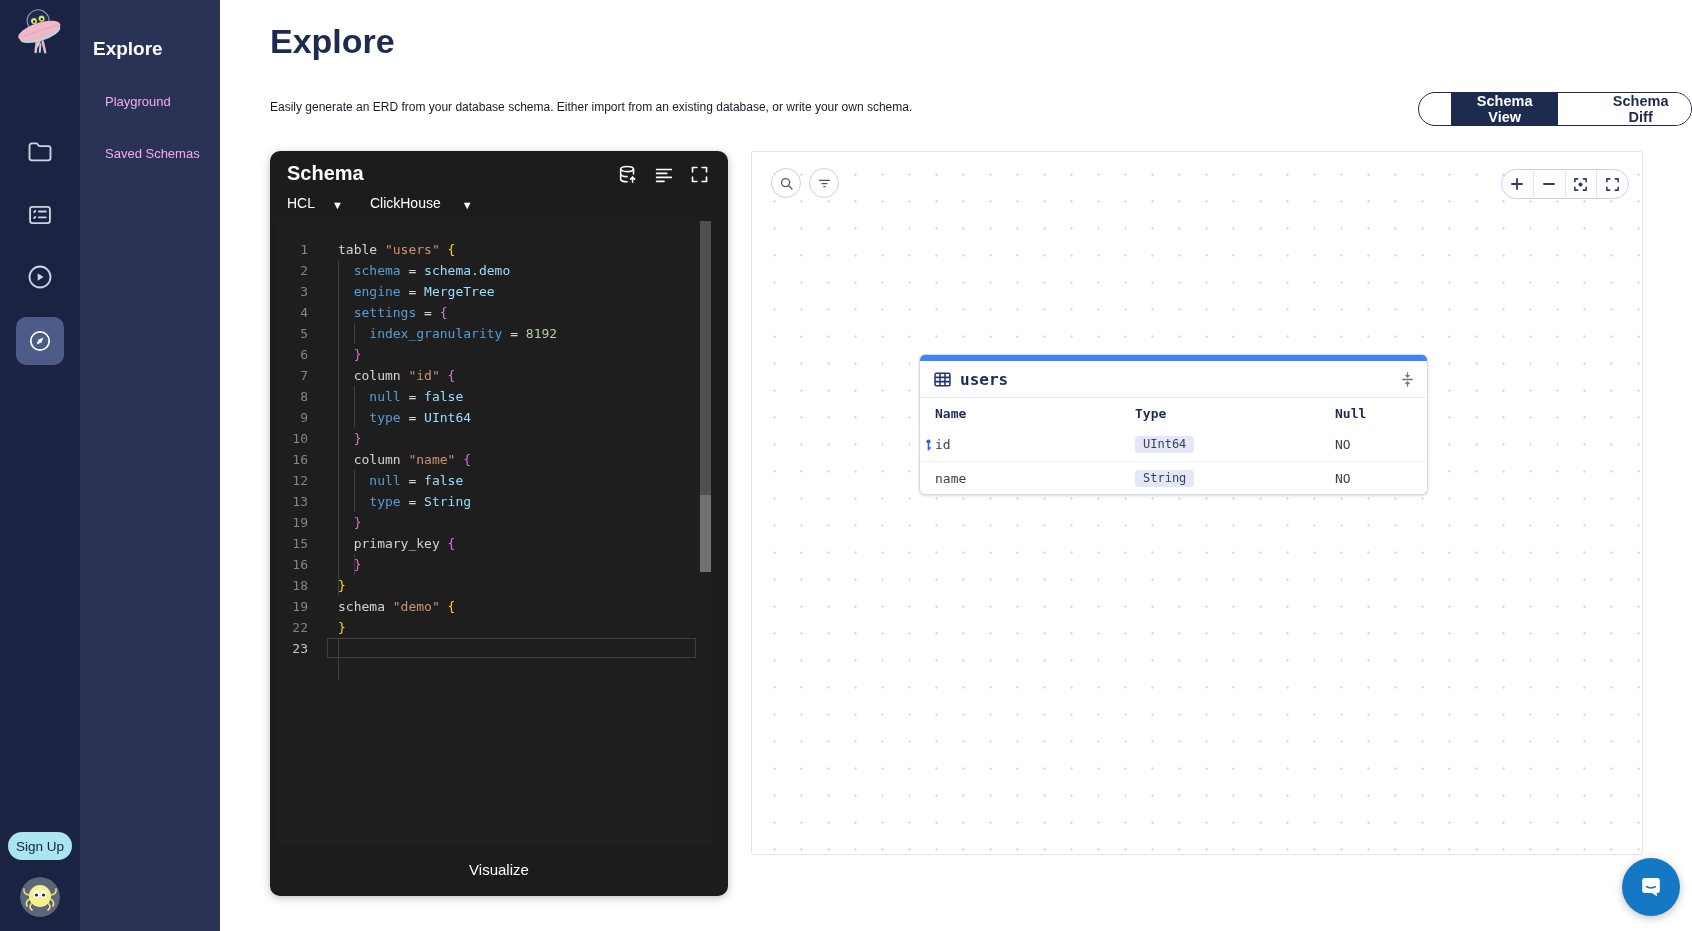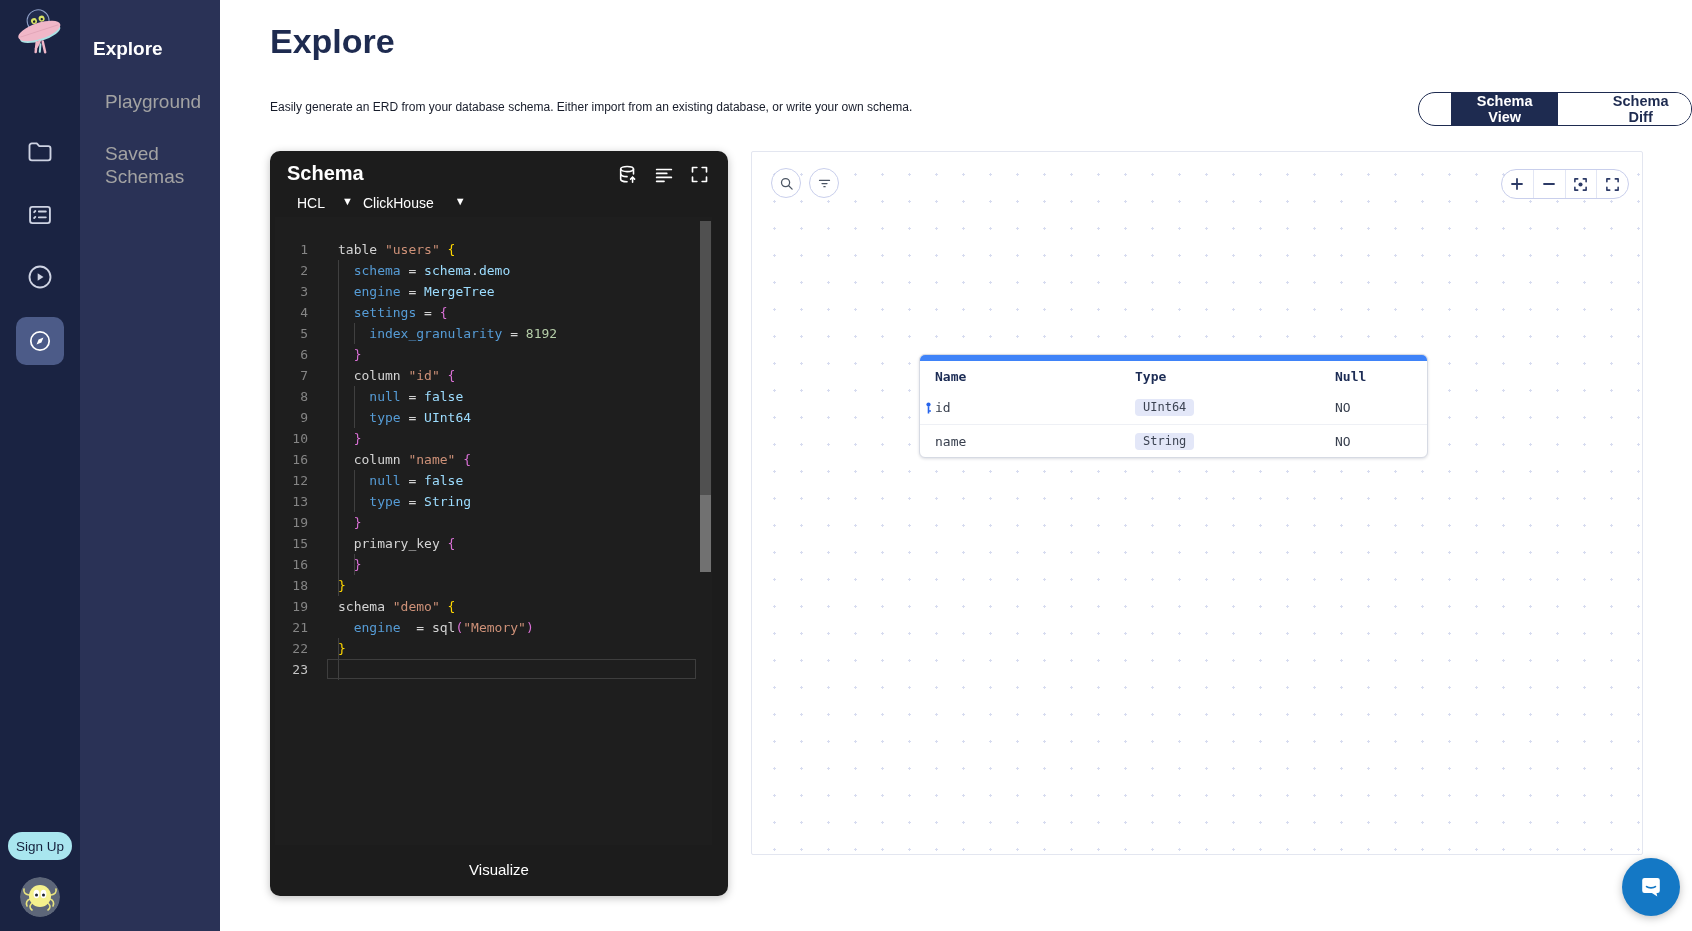--- a/index.html
+++ b/index.html
@@ -15,41 +15,41 @@
     border:none; border-radius:10px; display:flex; align-items:center; justify-content:center; cursor:pointer; }
   #signup { position:absolute; left:8px; top:832px; width:64px; height:28px; border:none;
     border-radius:15px; background:#a9e6ef; color:#15203c; font-weight:400; font-size:13.5px;
     font-family:"Liberation Sans",sans-serif; cursor:pointer; }
   #avatar { position:absolute; left:20px; top:877px; width:40px; height:40px; border-radius:50%;
     overflow:hidden; cursor:pointer; }
 
   
   #subbar { position:absolute; left:80px; top:0; width:140px; height:931px; background:#2a3256; }
   #subbar .sub-title { position:absolute; left:13px; top:38px; color:#fff; font-size:19px; font-weight:700; }
-  .sub-item { position:absolute; left:25px; color:#a3a3a3; font-size:19px; line-height:23px;
+  .sub-item { position:absolute; left:25px; color:#f0abfc; font-size:13px; line-height:23px;
     text-decoration:none; cursor:pointer; display:block; }
 
   
   #page-title { position:absolute; left:270px; top:22px; font-size:34px; font-weight:800; color:#1e2b50; }
   #page-subtitle { position:absolute; left:270px; top:100px; font-size:12px; color:#171c2a; }
   #view-toggle { position:absolute; left:1418px; top:92px; height:34px; display:flex;
     border:1.5px solid #1e2b50; border-radius:17px; overflow:hidden; background:#fff; }
   #view-toggle .seg { border:none; background:#fff; color:#1e2b50; font-size:14.5px; font-weight:600;
     padding:0 18px; cursor:pointer; font-family:"Liberation Sans",sans-serif;margin-left:32px; }
   #view-toggle .seg.active { background:#1e2b50; color:#fff; border-radius:0 17px 17px 0/0; }
 
   
   #schema-panel { position:absolute; left:270px; top:151px; width:458px; height:745px;
     background:#1c1c1c; border-radius:10px; box-shadow:0 2px 8px rgba(0,0,0,.25); }
   #sp-title { position:absolute; left:17px; top:11px; color:#fff; font-size:20px; font-weight:700; }
   #sp-icons { position:absolute; right:18px; top:13px; display:flex; gap:14px; }
   #sp-icons button { background:none; border:none; padding:0; cursor:pointer; display:flex; }
   #sp-langrow { position:absolute; left:17px; top:44px; display:flex; align-items:center; color:#fff; font-size:14px; }
   #sp-langrow button { background:none; border:none; color:#fff; font-size:14px; cursor:pointer;
-    display:flex; align-items:flex-start; font-family:"Liberation Sans",sans-serif; padding:0;margin-left:10px; }
+    display:flex; align-items:flex-end; font-family:"Liberation Sans",sans-serif; padding:0; }
   .caret { font-size:11px; color:#fff; }
   #lang-btn .caret { margin-left:17px; } #dialect-btn { margin-left:27px; } #dialect-btn .caret { margin-left:21px; }
 
   #editor { position:absolute; left:5px; top:66px; width:437px; height:628px; background:#1e1e1e;
     font-family:"DejaVu Sans Mono", monospace; font-size:13px; cursor:text; }
   #lines { position:absolute; left:0; top:22px; right:13px; }
   .cl { display:flex; height:21px; line-height:21px; white-space:pre; position:relative; }
   .ln { width:33px; text-align:right; color:#858585; flex:none; }
   .ct { padding-left:30px; }
   .cl.cur .ln { color:#c6c6c6; }
@@ -231,21 +231,20 @@
         <div class="cl"><span class="ln">9</span><span class="ct"><span class="tok-plain">    </span><span class="tok-attr">type</span><span class="tok-plain"> = </span><span class="tok-val">UInt64</span></span></div>
         <div class="cl"><span class="ln">10</span><span class="ct"><span class="tok-plain">  </span><span class="tok-b2">}</span></span></div>
         <div class="cl"><span class="ln">16</span><span class="ct"><span class="tok-plain">  column </span><span class="tok-str">"name"</span><span class="tok-plain"> </span><span class="tok-b2">{</span></span></div>
         <div class="cl"><span class="ln">12</span><span class="ct"><span class="tok-plain">    </span><span class="tok-attr">null</span><span class="tok-plain"> = </span><span class="tok-val">false</span></span></div>
         <div class="cl"><span class="ln">13</span><span class="ct"><span class="tok-plain">    </span><span class="tok-attr">type</span><span class="tok-plain"> = </span><span class="tok-val">String</span></span></div>
         <div class="cl"><span class="ln">19</span><span class="ct"><span class="tok-plain">  </span><span class="tok-b2">}</span></span></div>
         <div class="cl"><span class="ln">15</span><span class="ct"><span class="tok-plain">  primary_key </span><span class="tok-b2">{</span></span></div>
         <div class="cl"><span class="ln">16</span><span class="ct"><span class="tok-plain">  </span><span class="tok-b2">}</span></span></div>
         <div class="cl"><span class="ln">18</span><span class="ct"><span class="tok-b1">}</span></span></div>
         <div class="cl"><span class="ln">19</span><span class="ct"><span class="tok-plain">schema </span><span class="tok-str">"demo"</span><span class="tok-plain"> </span><span class="tok-b1">{</span></span></div>
-        <div class="cl"><span class="ln">21</span><span class="ct"><span class="tok-plain">  </span><span class="tok-attr">engine</span><span class="tok-plain">  = </span><span class="tok-plain">sql</span><span class="tok-b2">(</span><span class="tok-str">"Memory"</span><span class="tok-b2">)</span></span></div>
         <div class="cl"><span class="ln">22</span><span class="ct"><span class="tok-b1">}</span></span></div>
         <div class="cl cur"><span class="ln">23</span><span class="ct"></span></div>
       </div>
     <div id="sb">
       <div id="sb-thumb"></div>
       <div id="sb-seg"></div>
     </div>
   </div>
 
   <button id="visualize">Visualize</button>
@@ -283,20 +282,34 @@
     </button>
     <button class="zbtn">
       <svg width="15" height="15" viewBox="0 0 16 16" fill="none" stroke="#2c3a66" stroke-width="1.7" stroke-linecap="round" stroke-linejoin="round">
         <path d="M2 5V2h3M11 2h3v3M14 11v3h-3M5 14H2v-3"></path>
       </svg>
     </button>
   </div>
 
   <div id="table-card">
     <div id="card-accent" style="background: rgb(63, 131, 248);"></div>
+    <div id="card-head">
+      <svg width="17" height="15" viewBox="0 0 20 17" fill="none" stroke="#23366b" stroke-width="1.8">
+        <rect x="1.2" y="1.2" width="17.6" height="14.6" rx="1.5"></rect>
+        <path d="M1.2 6h17.6M1.2 11h17.6M7.1 1.2v14.6M12.9 1.2v14.6"></path>
+      </svg>
+      <span id="card-title">users</span>
+      <button id="card-collapse">
+        <svg width="15" height="15" viewBox="0 0 16 16" fill="none" stroke="#6b7280" stroke-width="1.4" stroke-linecap="round" stroke-linejoin="round">
+          <path d="M8 1v4.2M6.2 3.6L8 5.4l1.8-1.8"></path>
+            <path d="M3 8h10"></path>
+            <path d="M8 15v-4.2M6.2 12.4L8 10.6l1.8 1.8"></path>
+        </svg>
+      </button>
+    </div>
     <div id="card-cols">
         <span>Name</span>
         <span>Type</span>
         <span>Null</span>
       </div>
     <div id="card-rows">
         <div class="card-row">
           <span class="key-ic">
             <svg width="9" height="13" viewBox="0 0 9 13" fill="none" stroke="#2563eb" stroke-width="1.6">
               <circle cx="4.5" cy="3" r="2.1" fill="#2563eb" stroke="none"></circle>

